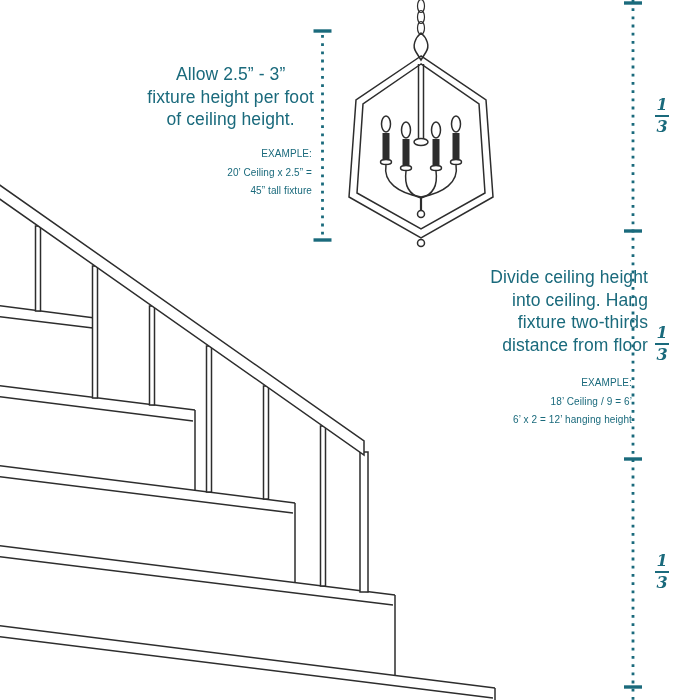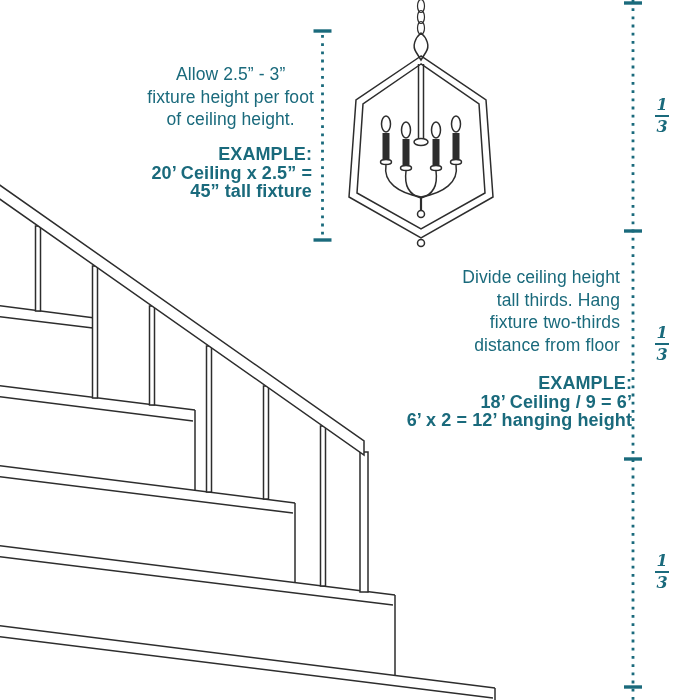--- a/index.html
+++ b/index.html
@@ -14,24 +14,24 @@
   
   .ink{stroke:var(--ink);fill:none;stroke-width:1.5;}
   .ink-fillw{stroke:var(--ink);fill:#ffffff;stroke-width:1.5;}
   .ink-solid{fill:var(--ink);stroke:none;}
   .whitefill{fill:#ffffff;stroke:none;}
   .mdash{stroke:var(--accent);stroke-width:2.8;stroke-dasharray:2.8 5.4;fill:none;}
   .mtick{stroke:var(--accent);stroke-width:3.4;fill:none;}
   
   .instr{position:absolute;text-align:right;color:var(--accent);
          font-size:17.5px;line-height:22.5px;font-weight:500;letter-spacing:.1px;}
-  .example{font-size:18px;line-height:18.5px;font-weight:700;letter-spacing:.1px;}
+  .example{font-size:10px;line-height:18.5px;font-weight:400;letter-spacing:.1px;}
   #tb1{top:63px;right:386px;text-align:center;}
   #eb1{top:145px;right:388px;}
-  #tb2{top:266px;right:80px;}
+  #tb2{top:266px;right:52px;}
   #eb2{top:374px;right:68px;}
   
   .third{position:absolute;left:648px;width:28px;text-align:center;color:var(--accent);
          font-family:"DejaVu Serif",serif;font-style:italic;font-weight:700;
          font-size:16px;line-height:1.0;}
   .fbar{width:14px;border-top:2px solid var(--accent);margin:2px auto;}
   #third1{top:97px;} #third2{top:325px;} #third3{top:553px;}
 </style>
 </head>
 <body>
@@ -138,21 +138,21 @@
     <div>of ceiling height.</div>
   </div>
   <div class="instr example" id="eb1">
     <div>EXAMPLE:</div>
     <div>20’ Ceiling x 2.5” =</div>
     <div>45” tall fixture</div>
   </div>
 
   <div class="instr" id="tb2">
     <div>Divide ceiling height</div>
-    <div>tall thirds. Hang</div>
+    <div>into ceiling. Hang</div>
     <div>fixture two-thirds</div>
     <div>distance from floor</div>
   </div>
   <div class="instr example" id="eb2">
     <div>EXAMPLE:</div>
     <div>18’ Ceiling / 9 = 6’</div>
     <div>6’ x 2 = 12’ hanging height</div>
   </div>
 
   <div class="third" id="third1">

